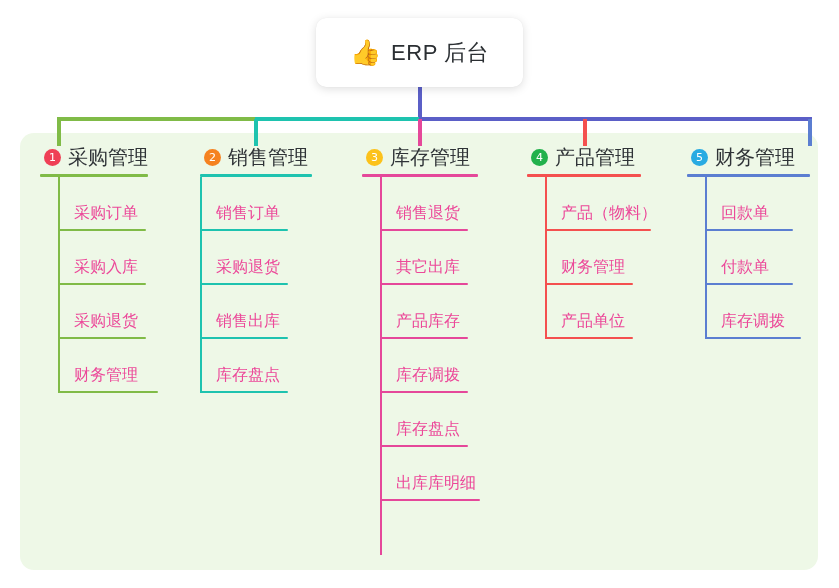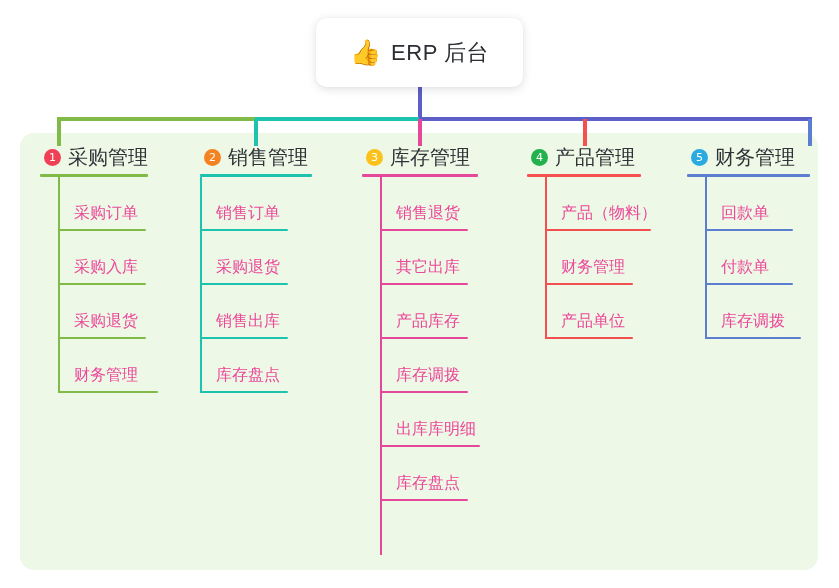--- a/index.html
+++ b/index.html
@@ -144,26 +144,26 @@
     </div>
     <div class="leaf">
       <span class="leaf-label">产品库存</span>
       <span class="leaf-rule" style="width: 88px; background: rgb(229, 72, 154);"></span>
     </div>
     <div class="leaf">
       <span class="leaf-label">库存调拨</span>
       <span class="leaf-rule" style="width: 88px; background: rgb(229, 72, 154);"></span>
     </div>
     <div class="leaf">
+      <span class="leaf-label">库存盘点</span>
+      <span class="leaf-rule" style="width: 88px; background: rgb(229, 72, 154);"></span>
+    </div>
+    <div class="leaf">
       <span class="leaf-label">出库库明细</span>
       <span class="leaf-rule" style="width: 100px; background: rgb(229, 72, 154);"></span>
-    </div>
-    <div class="leaf">
-      <span class="leaf-label">库存盘点</span>
-      <span class="leaf-rule" style="width: 88px; background: rgb(229, 72, 154);"></span>
     </div>
   </div>
 </div>
 
 <div class="column" id="col-3" style="left:527px;width:170px;">
   <div class="col-head">
     <span class="badge" style="background: rgb(34, 177, 76);">4</span>
     <span class="col-title">产品管理</span>
   </div>
   <div class="head-rule" style="width: 114px; background: rgb(244, 80, 79);"></div>

